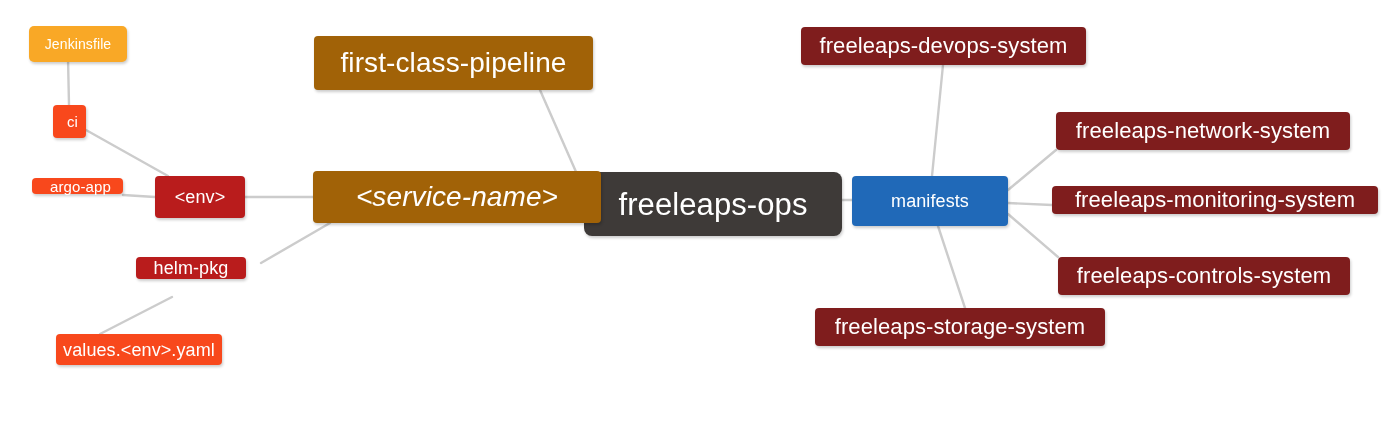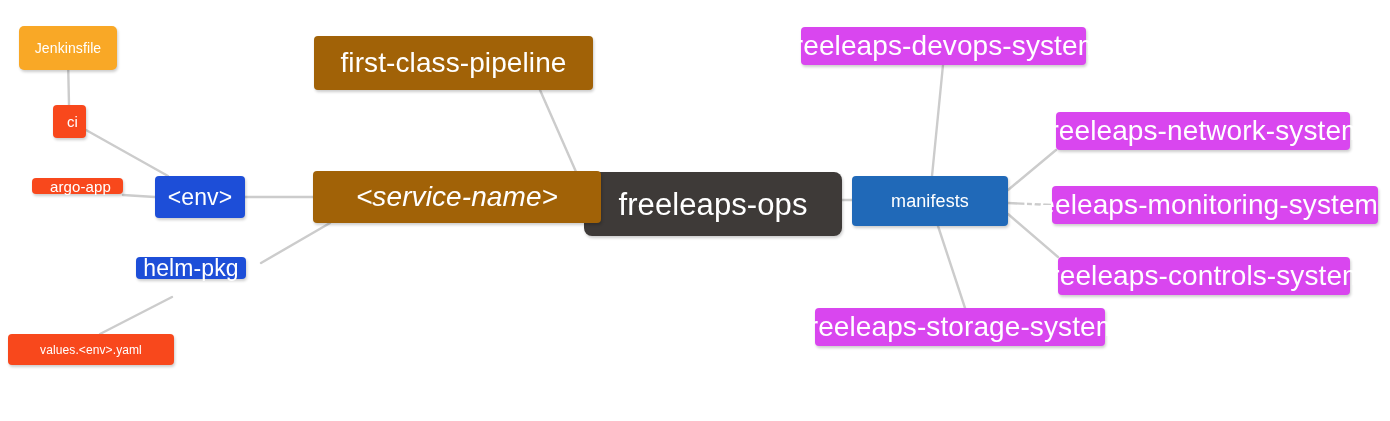--- a/index.html
+++ b/index.html
@@ -45,42 +45,43 @@
   }
   .node-blue {
     background: #a16207;
     font-size: 28px;
   }
   .node-blue-mid {
     background: #2069b8;
     font-size: 18px;
   }
   .node-green {
-    background: #d946ef;
-    font-size: 28px;
+    background: #7f1d1d;
+    font-size: 22px;
   }
   .node-green-lg {
-    background: #1d4ed8;
-    font-size: 23px;
+    background: #b91c1c;
+    font-size: 18px;
   }
   .node-orange {
     background: #f9a826;
     font-size: 14px;
     border-radius: 5px;
   }
   .node-red {
     background: #f8481c;
     font-size: 15px;
     border-radius: 4px;
     padding-left: 6px;
   }
   .node-red-sm {
     background: #f8481c;
-    font-size: 12px;
+    font-size: 18px;
     border-radius: 4px;
+    margin-left: 48px;
   }
 </style>
 </head>
 <body>
 
 <div id="mindmap-canvas">
 
   <svg id="edge-layer" viewBox="0 0 1390 421" width="1390" height="421">
       <line x1="584" y1="204" x2="573" y2="197" stroke="#cccccc" stroke-width="2.4" stroke-linecap="round"></line>
       <line x1="584" y1="190" x2="540" y2="90" stroke="#cccccc" stroke-width="2.4" stroke-linecap="round"></line>
@@ -110,39 +111,39 @@
       </div>
       <div class="node node-blue-mid" style="left: 852px; top: 176px; width: 156px; height: 50px;">
         <span>manifests</span>
       </div>
       <div class="node node-green-lg" style="left: 155px; top: 176px; width: 90px; height: 42px;">
         <span>&lt;env&gt;</span>
       </div>
       <div class="node node-green-lg" style="left: 136px; top: 257px; width: 110px; height: 22px;">
         <span>helm-pkg</span>
       </div>
-      <div class="node node-orange" style="left: 19px; top: 26px; width: 98px; height: 44px;">
+      <div class="node node-orange" style="left: 29px; top: 26px; width: 98px; height: 36px;">
         <span>Jenkinsfile</span>
       </div>
       <div class="node node-red" style="left: 53px; top: 105px; width: 33px; height: 33px;">
         <span>ci</span>
       </div>
       <div class="node node-red" style="left: 32px; top: 178px; width: 91px; height: 16px;">
         <span>argo-app</span>
       </div>
       <div class="node node-red-sm" style="left: 8px; top: 334px; width: 166px; height: 31px;">
         <span>values.&lt;env&gt;.yaml</span>
       </div>
       <div class="node node-green" style="left: 801px; top: 27px; width: 285px; height: 38px;">
         <span>freeleaps-devops-system</span>
       </div>
       <div class="node node-green" style="left: 1056px; top: 112px; width: 294px; height: 38px;">
         <span>freeleaps-network-system</span>
       </div>
-      <div class="node node-green" style="left: 1052px; top: 186px; width: 326px; height: 38px; justify-content: flex-end;">
+      <div class="node node-green" style="left: 1052px; top: 186px; width: 326px; height: 28px;">
         <span>freeleaps-monitoring-system</span>
       </div>
       <div class="node node-green" style="left: 1058px; top: 257px; width: 292px; height: 38px;">
         <span>freeleaps-controls-system</span>
       </div>
       <div class="node node-green" style="left: 815px; top: 308px; width: 290px; height: 38px;">
         <span>freeleaps-storage-system</span>
       </div>
     </div>
 

